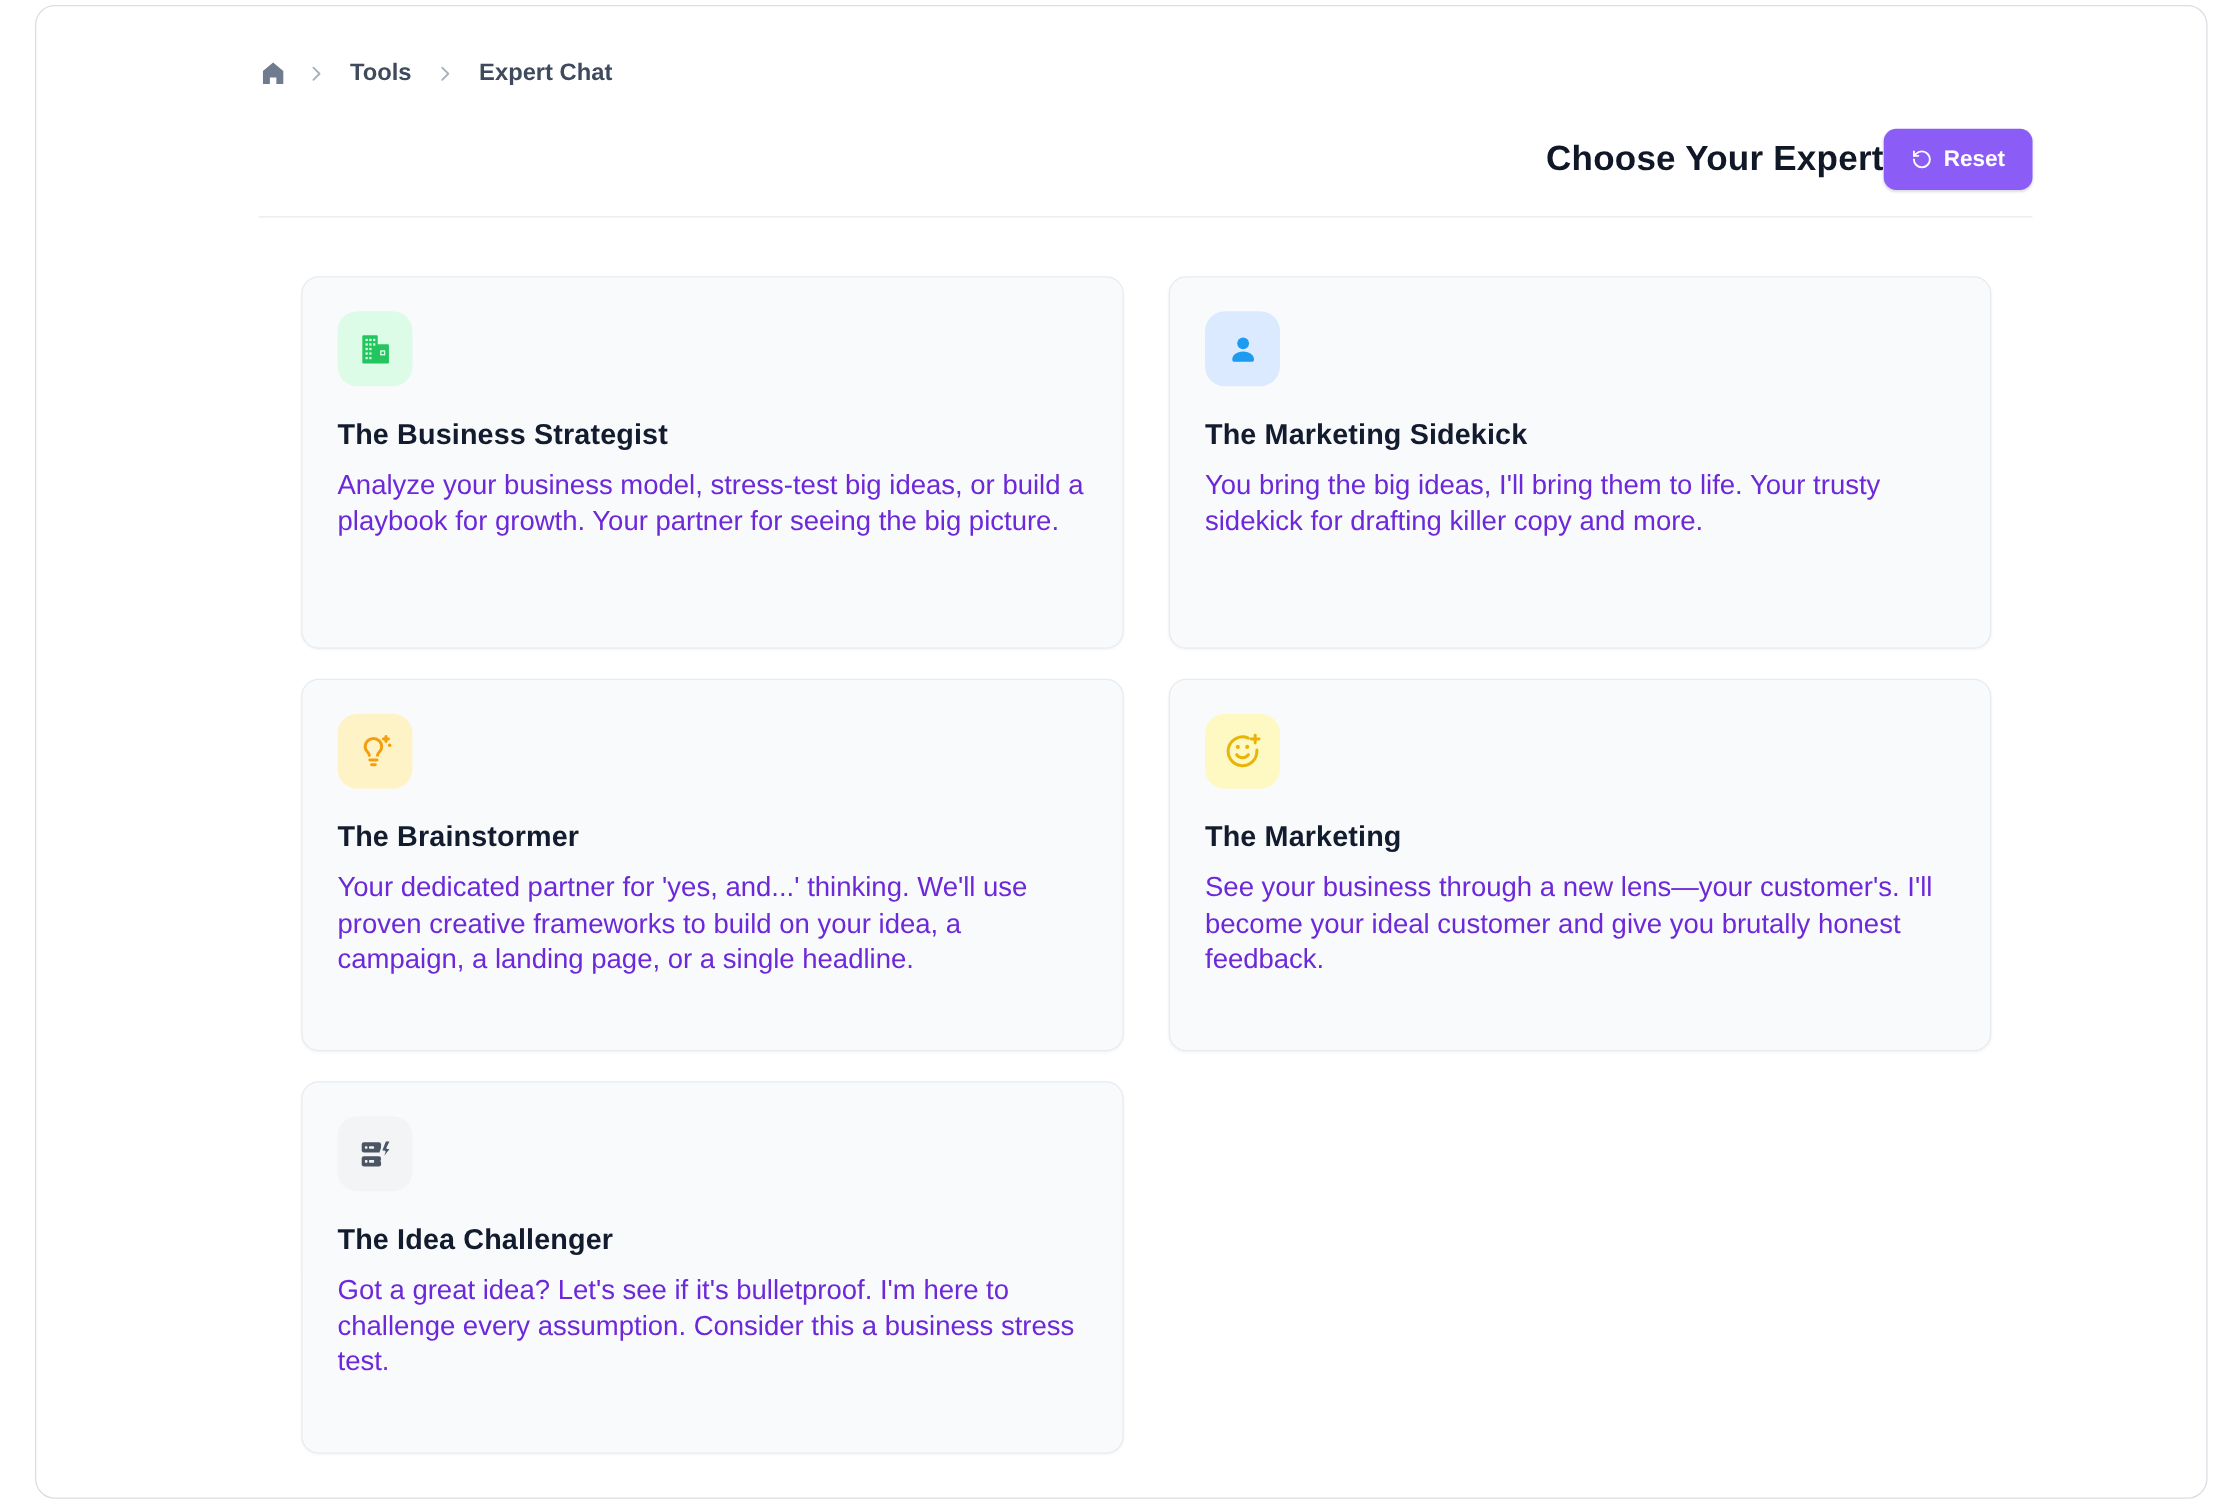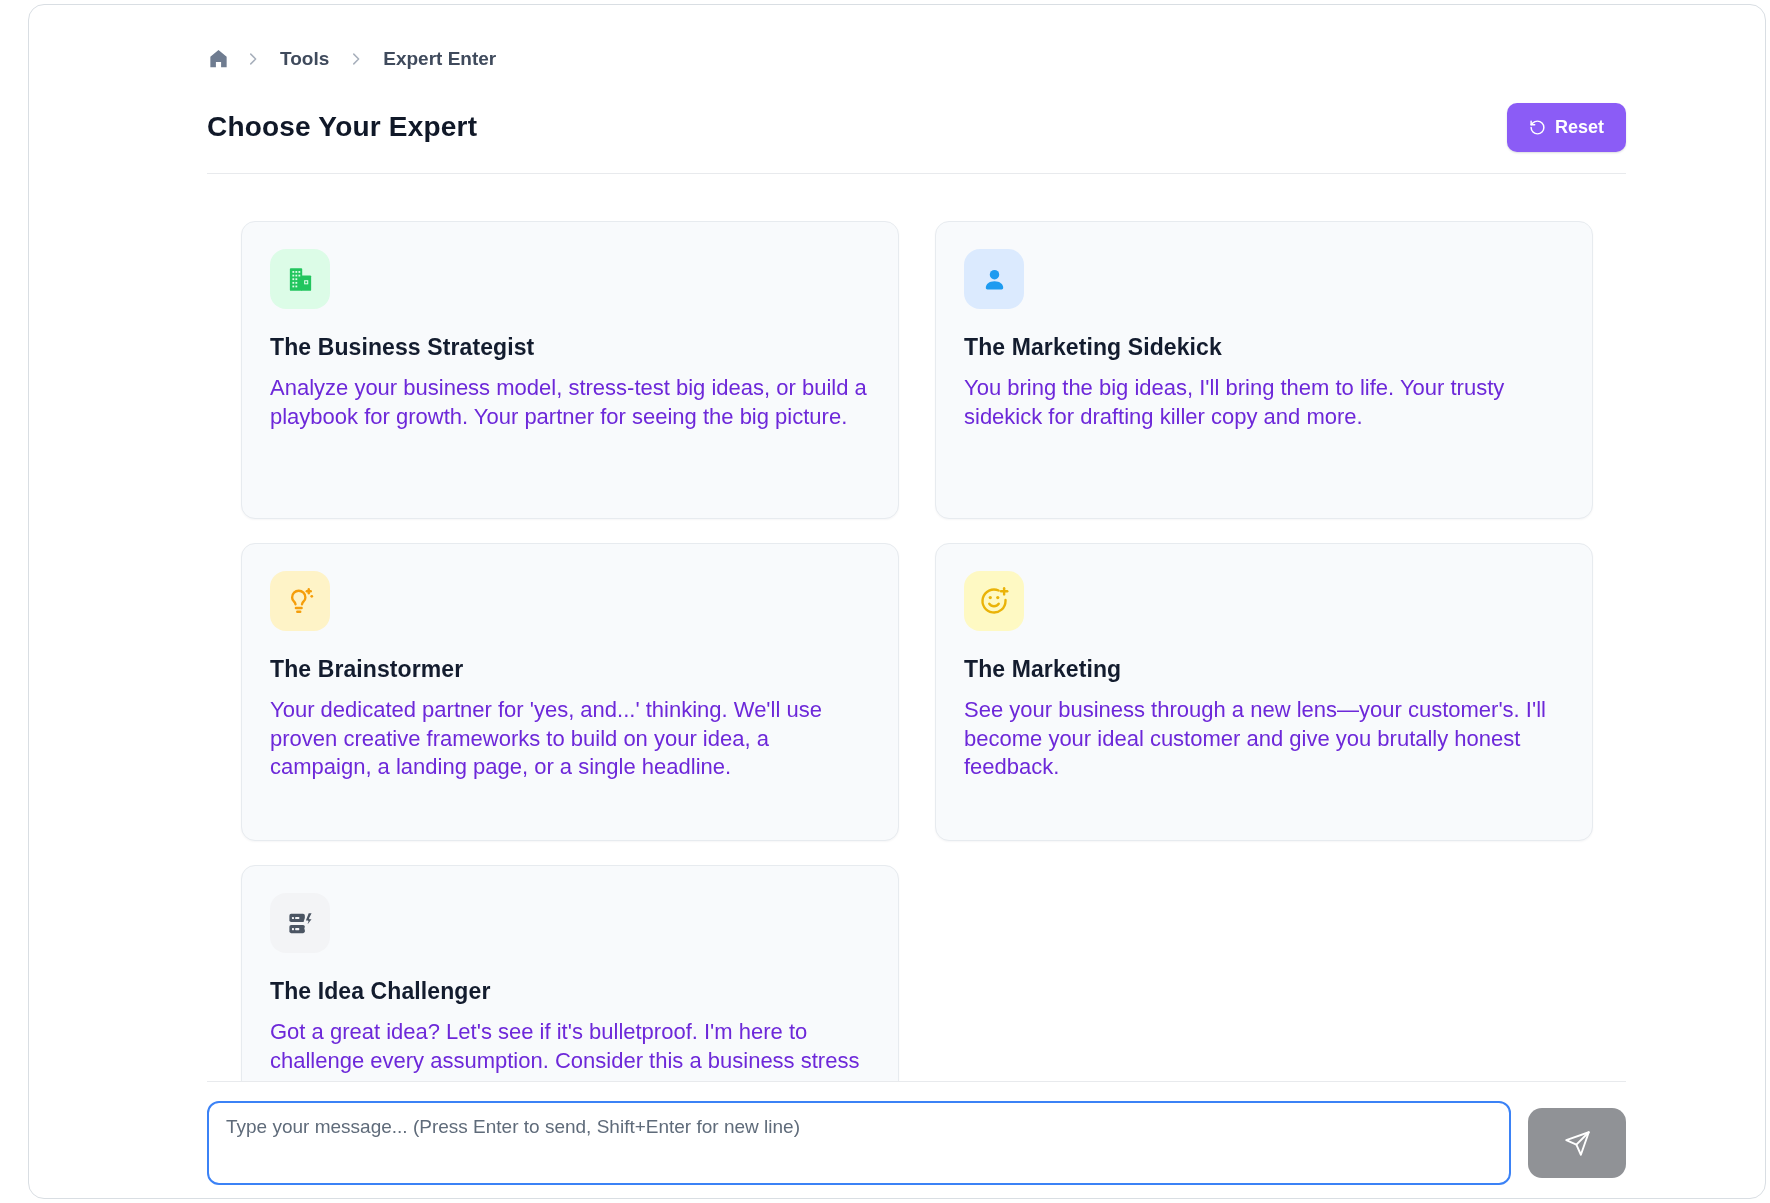--- a/index.html
+++ b/index.html
@@ -8,21 +8,21 @@
   .frame { position:absolute; inset:4px; background:#fff; border:1px solid #d9dee3; border-radius:16px; overflow:hidden;margin-left:24px; }
   .content { width:1419px; margin-left:178px; }
 
   
   .breadcrumb { display:flex; align-items:center; margin-top:42px; gap:14px; }
   .crumb-home { color:#6f7c90; display:flex; align-items:center; cursor:pointer; }
   .crumb-sep { color:#a8b0bc; display:flex; align-items:center; }
   .crumb-item { font-size:19px; font-weight:600; color:#3f4a5c; cursor:pointer; padding:0 4px; }
 
   
-  .header-row { display:flex; align-items:center; justify-content:space-between; margin-top:32px; height:50px; }
+  .header-row { display:flex; align-items:center; justify-content:flex-end; margin-top:32px; height:50px; }
   .page-title { font-size:28px; font-weight:700; color:#101828; letter-spacing:.2px; }
   .reset-btn { display:flex; align-items:center; gap:9px; background:#17191f; color:#fff; border:none; border-radius:10px; height:49px; padding:0 22px; font-size:18px; font-weight:600; font-family:"Liberation Sans", sans-serif; cursor:pointer; box-shadow:0 1px 2px rgba(16,24,40,.15); }
 
   .divider { border:none; border-top:1px solid #e8eaed; height:0; }
   .divider-top { margin-top:21px; }
 
   
   .grid { margin:47px 33px 0 34px; display:grid; grid-template-columns:repeat(2, 1fr); gap:24px 36px; grid-auto-rows:298px; }
   .expert-card { background:#f8fafc; border:1px solid #e7ebef; border-radius:14px; padding:27px 28px; cursor:pointer; box-shadow:0 1px 2px rgba(16,24,40,.04); }
   .icon-wrap { width:60px; height:60px; border-radius:16px; display:flex; align-items:center; justify-content:center; background:var(--ibg); }
@@ -54,21 +54,21 @@
         <svg width="18" height="18" viewBox="0 0 24 24" fill="none" stroke="currentColor" stroke-width="2" stroke-linecap="round" stroke-linejoin="round">
             <path d="m9 5.5 6.5 6.5L9 18.5"></path>
           </svg>
       </span>
       <span class="crumb-item">Tools</span>
       <span class="crumb-sep">
         <svg width="18" height="18" viewBox="0 0 24 24" fill="none" stroke="currentColor" stroke-width="2" stroke-linecap="round" stroke-linejoin="round">
             <path d="m9 5.5 6.5 6.5L9 18.5"></path>
           </svg>
       </span>
-      <span class="crumb-item">Expert Enter</span>
+      <span class="crumb-item">Expert Chat</span>
     </nav>
 
     <div class="header-row">
       <h1 class="page-title">Choose Your Expert</h1>
       <button class="reset-btn" style="background: #8b5cf6;">
         <span>
           <svg width="17" height="17" viewBox="0 0 24 24" fill="none" stroke="#fff" stroke-width="2.1" stroke-linecap="round" stroke-linejoin="round">
               <path d="M3 12a9 9 0 1 0 9-9 9.75 9.75 0 0 0-6.74 2.74L3 8"></path>
               <path d="M3 3v5h5"></path>
             </svg>
@@ -164,27 +164,13 @@
             <path d="M18.3 2.8h4l-2.5 5h2.7l-6.6 8.6 2-6.2h-2.5Z" stroke="var(--ibg)" stroke-width="1.4" stroke-linejoin="round"></path>
           </svg>
         </div>
         <div class="card-title">The Idea Challenger</div>
         <div class="card-desc">Got a great idea? Let's see if it's bulletproof. I'm here to challenge every assumption. Consider this a business stress test.</div>
       </div>
 
     </div>
   </div>
 
-  <div class="footer">
-    <hr class="divider">
-    <div class="composer">
-      <textarea class="msg-input" placeholder="Type your message... (Press Enter to send, Shift+Enter for new line)" style="border-color: rgb(59, 130, 246);"></textarea>
-      <button class="send-btn" style="background: rgb(144, 146, 150);">
-        <span>
-          <svg width="27" height="27" viewBox="0 0 24 24" fill="none" stroke="#fff" stroke-width="1.7" stroke-linecap="round" stroke-linejoin="round">
-              <path d="m22 2-7 20-4-9-9-4Z"></path>
-              <path d="M22 2 11 13"></path>
-            </svg>
-        </span>
-      </button>
-    </div>
-  </div>
 </div>
 
 </body></html>

